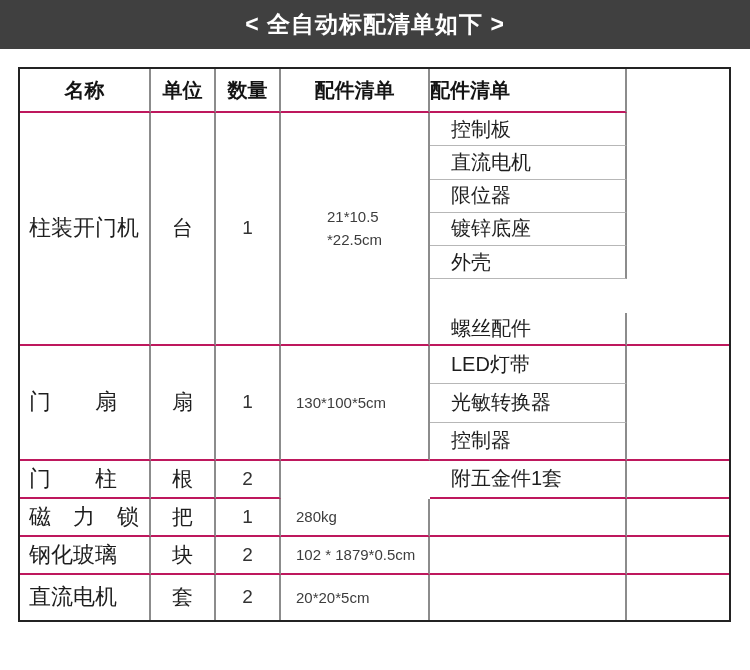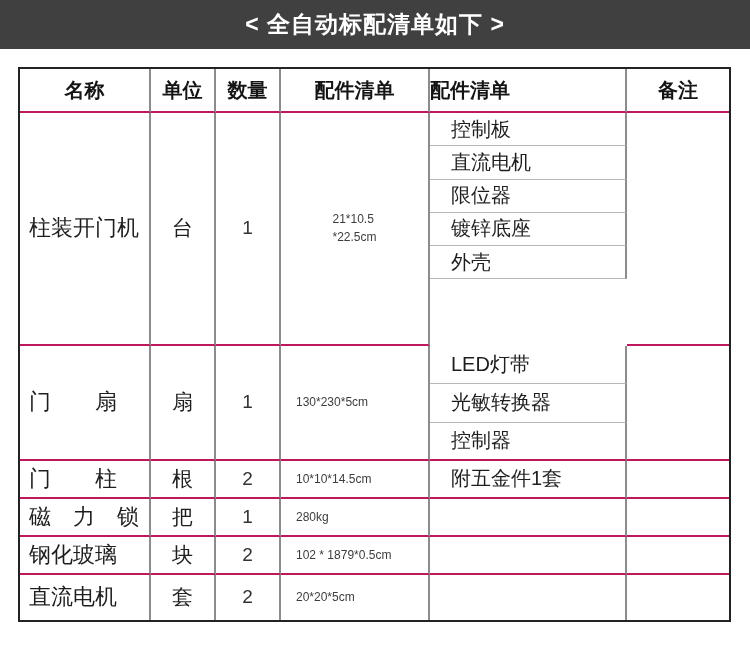--- a/index.html
+++ b/index.html
@@ -29,70 +29,69 @@
     overflow:visible;min-width:0;
   }
   .ec{border-right:none;}   
   .bb0{border-bottom:none;} 
   .sub{border-bottom:1px solid #b7b7b7;text-align:right;} 
   .hc{font-weight:bold;font-size:20px;justify-content:center;color:#141414;}
   .hl{justify-content:flex-start;}
   .name{font-size:22px;padding-left:9px;white-space:pre;}
   .unit{font-size:21px;justify-content:center;}
   .qty{font-size:19px;justify-content:center;color:#333;}
-  .param{font-size:12px;padding-left:15px;color:#3d3d3d;white-space:nowrap;z-index:1;}
+  .param{font-size:15px;padding-left:15px;color:#3d3d3d;white-space:nowrap;z-index:1;}
   .param1{justify-content:center;padding-left:0;}
   .param1 span{white-space:pre-line;text-align:left;line-height:1.55;}
   .part{font-size:20px;padding-left:21px;}
 </style>
 </head>
 <body>
 
 <div class="page">
 
   <div class="banner" style="background: #404040; color: rgb(255, 255, 255);">
     <div class="banner-text">&lt; 全自动标配清单如下 &gt;</div>
   </div>
 
   <div class="tbl">
 
     <div class="c hc" style="grid-area:1/1/2/2">名称</div>
     <div class="c hc" style="grid-area:1/2/2/3">单位</div>
     <div class="c hc" style="grid-area:1/3/2/4">数量</div>
     <div class="c hc" style="grid-area:1/4/2/5">配件清单</div>
     <div class="c hc hl" style="grid-area:1/5/2/6">配件清单</div>
-    <div class="c hc ec" style="grid-area:1/6/2/7">备注</div>
 
     <div class="c name" style="grid-area:2/1/9/2">柱装开门机</div>
     <div class="c unit" style="grid-area:2/2/9/3">台</div>
     <div class="c qty" style="grid-area:2/3/9/4">1</div>
     <div class="c param param1" style="grid-area:2/4/9/5">
         <span>21*10.5
 *22.5cm</span>
       </div>
     <div class="c part sub" style="grid-area:2/5/3/6">控制板</div>
     <div class="c part sub" style="grid-area:3/5/4/6">直流电机</div>
     <div class="c part sub" style="grid-area:4/5/5/6">限位器</div>
     <div class="c part sub" style="grid-area:5/5/6/6">镀锌底座</div>
     <div class="c part sub" style="grid-area:6/5/7/6">外壳</div>
+    <div class="c part" style="grid-area:8/5/9/6">螺丝配件</div>
     <div class="c ec" style="grid-area:2/6/9/7"></div>
 
     <div class="c name" style="grid-area:9/1/12/2">门　　扇</div>
     <div class="c unit" style="grid-area:9/2/12/3">扇</div>
     <div class="c qty" style="grid-area:9/3/12/4">1</div>
-    <div class="c param" style="grid-area:9/4/12/5">130*230*5cm</div>
+    <div class="c param" style="grid-area:9/4/12/5">130*100*5cm</div>
     <div class="c part sub" style="grid-area:9/5/10/6">LED灯带</div>
     <div class="c part sub" style="grid-area:10/5/11/6">光敏转换器</div>
     <div class="c part" style="grid-area:11/5/12/6">控制器</div>
     <div class="c ec" style="grid-area:9/6/12/7"></div>
 
     <div class="c name" style="grid-area:12/1/13/2">门　　柱</div>
     <div class="c unit" style="grid-area:12/2/13/3">根</div>
     <div class="c qty" style="grid-area:12/3/13/4">2</div>
-    <div class="c param" style="grid-area:12/4/13/5">10*10*14.5cm</div>
     <div class="c part" style="grid-area:12/5/13/6">附五金件1套</div>
     <div class="c ec" style="grid-area:12/6/13/7"></div>
 
     <div class="c name" style="grid-area:13/1/14/2">磁　力　锁</div>
     <div class="c unit" style="grid-area:13/2/14/3">把</div>
     <div class="c qty" style="grid-area:13/3/14/4">1</div>
     <div class="c param" style="grid-area:13/4/14/5">280kg</div>
     <div class="c part" style="grid-area:13/5/14/6"></div>
     <div class="c ec" style="grid-area:13/6/14/7"></div>
 

